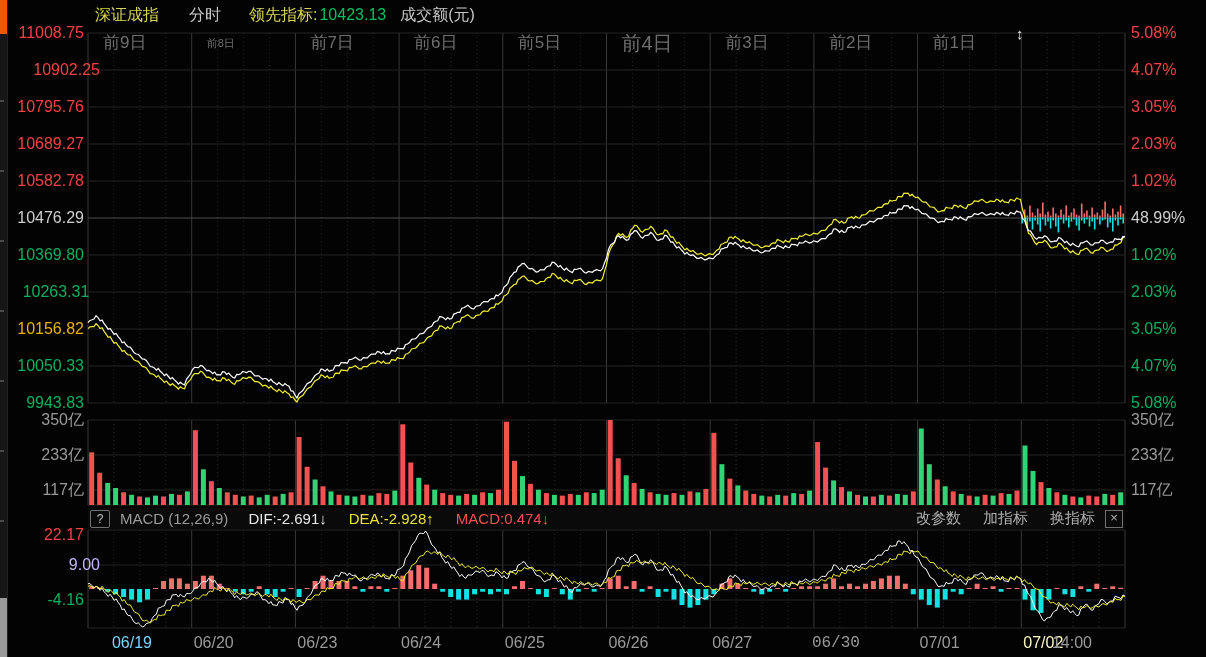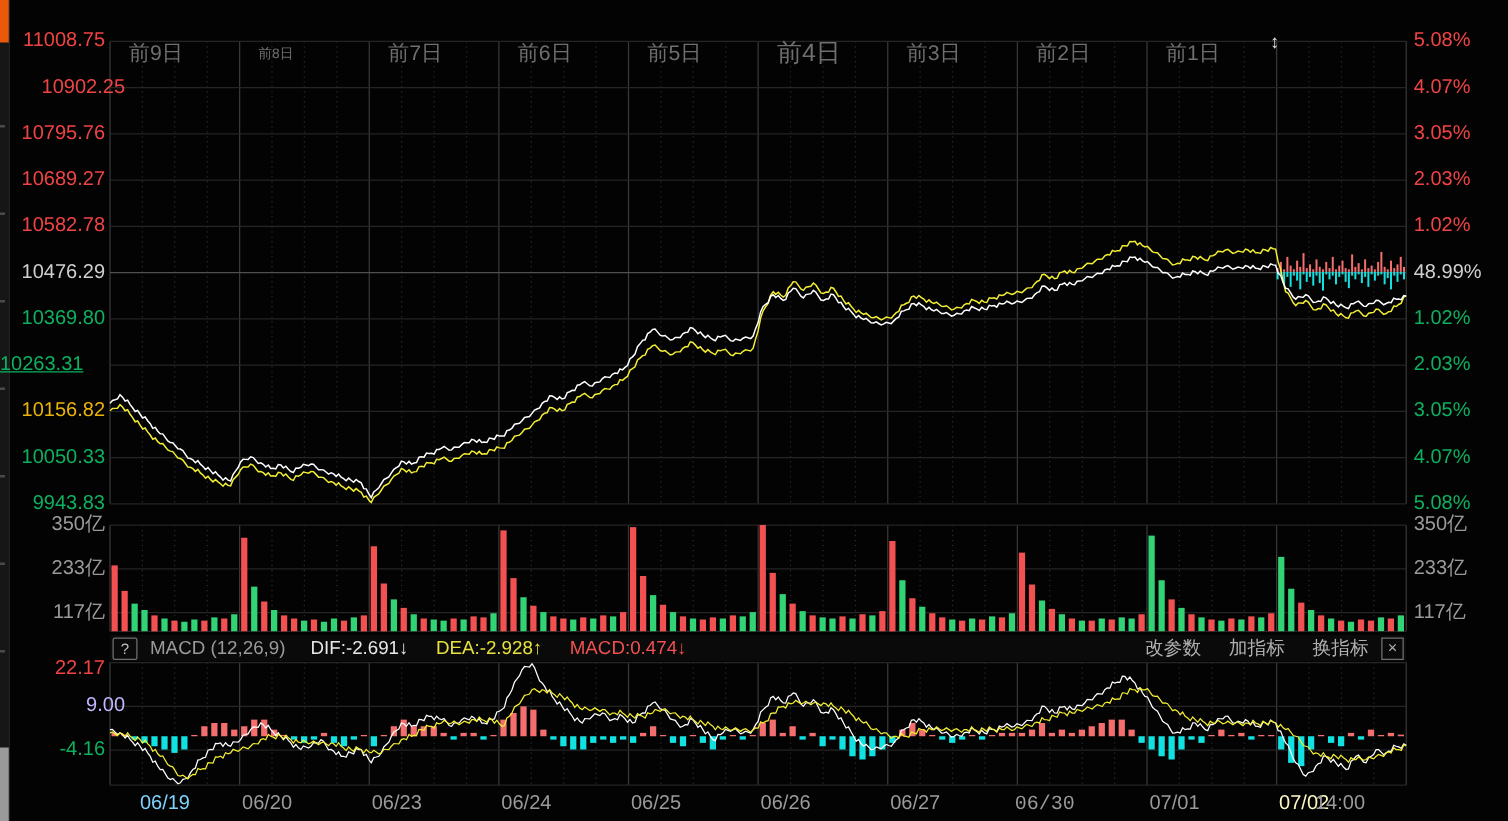--- a/index.html
+++ b/index.html
@@ -40,20 +40,27 @@
     <div class="strip-thumb"></div>
   <div class="strip-tick" style="top: 100px;"></div>
       <div class="strip-tick" style="top: 170px;"></div>
       <div class="strip-tick" style="top: 240px;"></div>
       <div class="strip-tick" style="top: 310px;"></div>
       <div class="strip-tick" style="top: 380px;"></div>
       <div class="strip-tick" style="top: 450px;"></div>
       <div class="strip-tick" style="top: 520px;"></div>
     </div>
 
+  <div class="top-header">
+    <span class="t-yellow mr30">深证成指</span>
+    <span class="t-light mr28">分时</span>
+    <span class="t-yellow mr2">领先指标:</span>
+    <span class="t-green mr14">10423.13</span>
+    <span class="t-light">成交额(元)</span>
+  </div>
 
   <div class="updown-marker">↕</div>
 
   <svg id="chart-svg" width="1206" height="657">
       <line x1="88.0" y1="33" x2="88.0" y2="403" stroke="#383838" stroke-width="1"></line>
       <line x1="88.0" y1="420" x2="88.0" y2="505" stroke="#383838" stroke-width="1"></line>
       <line x1="88.0" y1="530" x2="88.0" y2="628" stroke="#383838" stroke-width="1"></line>
       <line x1="113.9" y1="33" x2="113.9" y2="403" stroke="#2a2a2a" stroke-width="1" stroke-dasharray="1,3"></line>
       <line x1="113.9" y1="420" x2="113.9" y2="505" stroke="#2a2a2a" stroke-width="1" stroke-dasharray="1,3"></line>
       <line x1="113.9" y1="530" x2="113.9" y2="628" stroke="#2a2a2a" stroke-width="1" stroke-dasharray="1,3"></line>
@@ -558,21 +565,21 @@
     <span class="close-box">×</span>
   </div>
 
 <div class="axis-label" style="left: 4px; top: 24px; width: 80px; text-align: right; color: rgb(240, 68, 68);">11008.75</div>
     <div class="axis-label" style="left: 20px; top: 61px; width: 80px; text-align: right; color: rgb(240, 68, 68);">10902.25</div>
     <div class="axis-label" style="left: 4px; top: 98px; width: 80px; text-align: right; color: rgb(240, 68, 68);">10795.76</div>
     <div class="axis-label" style="left: 4px; top: 135px; width: 80px; text-align: right; color: rgb(240, 68, 68);">10689.27</div>
     <div class="axis-label" style="left: 4px; top: 172px; width: 80px; text-align: right; color: rgb(240, 68, 68);">10582.78</div>
     <div class="axis-label" style="left: 4px; top: 209px; width: 80px; text-align: right; color: rgb(207, 207, 207);">10476.29</div>
     <div class="axis-label" style="left: 4px; top: 246px; width: 80px; text-align: right; color: rgb(13, 176, 95);">10369.80</div>
-    <div class="axis-label" style="left: 0; top: 283px; width: 80px; text-align: left; color: rgb(13, 176, 95); text-decoration: underline;">10263.31</div>
+    <div class="axis-label" style="left: 16px; top: 283px; width: 80px; text-align: center; color: rgb(13, 176, 95);">10263.31</div>
     <div class="axis-label" style="left: 4px; top: 320px; width: 80px; text-align: right; color: #eab308;">10156.82</div>
     <div class="axis-label" style="left: 4px; top: 357px; width: 80px; text-align: right; color: rgb(13, 176, 95);">10050.33</div>
     <div class="axis-label" style="left: 4px; top: 394px; width: 80px; text-align: right; color: rgb(13, 176, 95);">9943.83</div>
     <div class="axis-label" style="left: 1131px; top: 24px; color: rgb(240, 68, 68);">5.08%</div>
     <div class="axis-label" style="left: 1131px; top: 61px; color: rgb(240, 68, 68);">4.07%</div>
     <div class="axis-label" style="left: 1131px; top: 98px; color: rgb(240, 68, 68);">3.05%</div>
     <div class="axis-label" style="left: 1131px; top: 135px; color: rgb(240, 68, 68);">2.03%</div>
     <div class="axis-label" style="left: 1131px; top: 172px; color: rgb(240, 68, 68);">1.02%</div>
     <div class="axis-label" style="left: 1131px; top: 209px; color: rgb(207, 207, 207);">48.99%</div>
     <div class="axis-label" style="left: 1131px; top: 246px; color: rgb(13, 176, 95);">1.02%</div>

